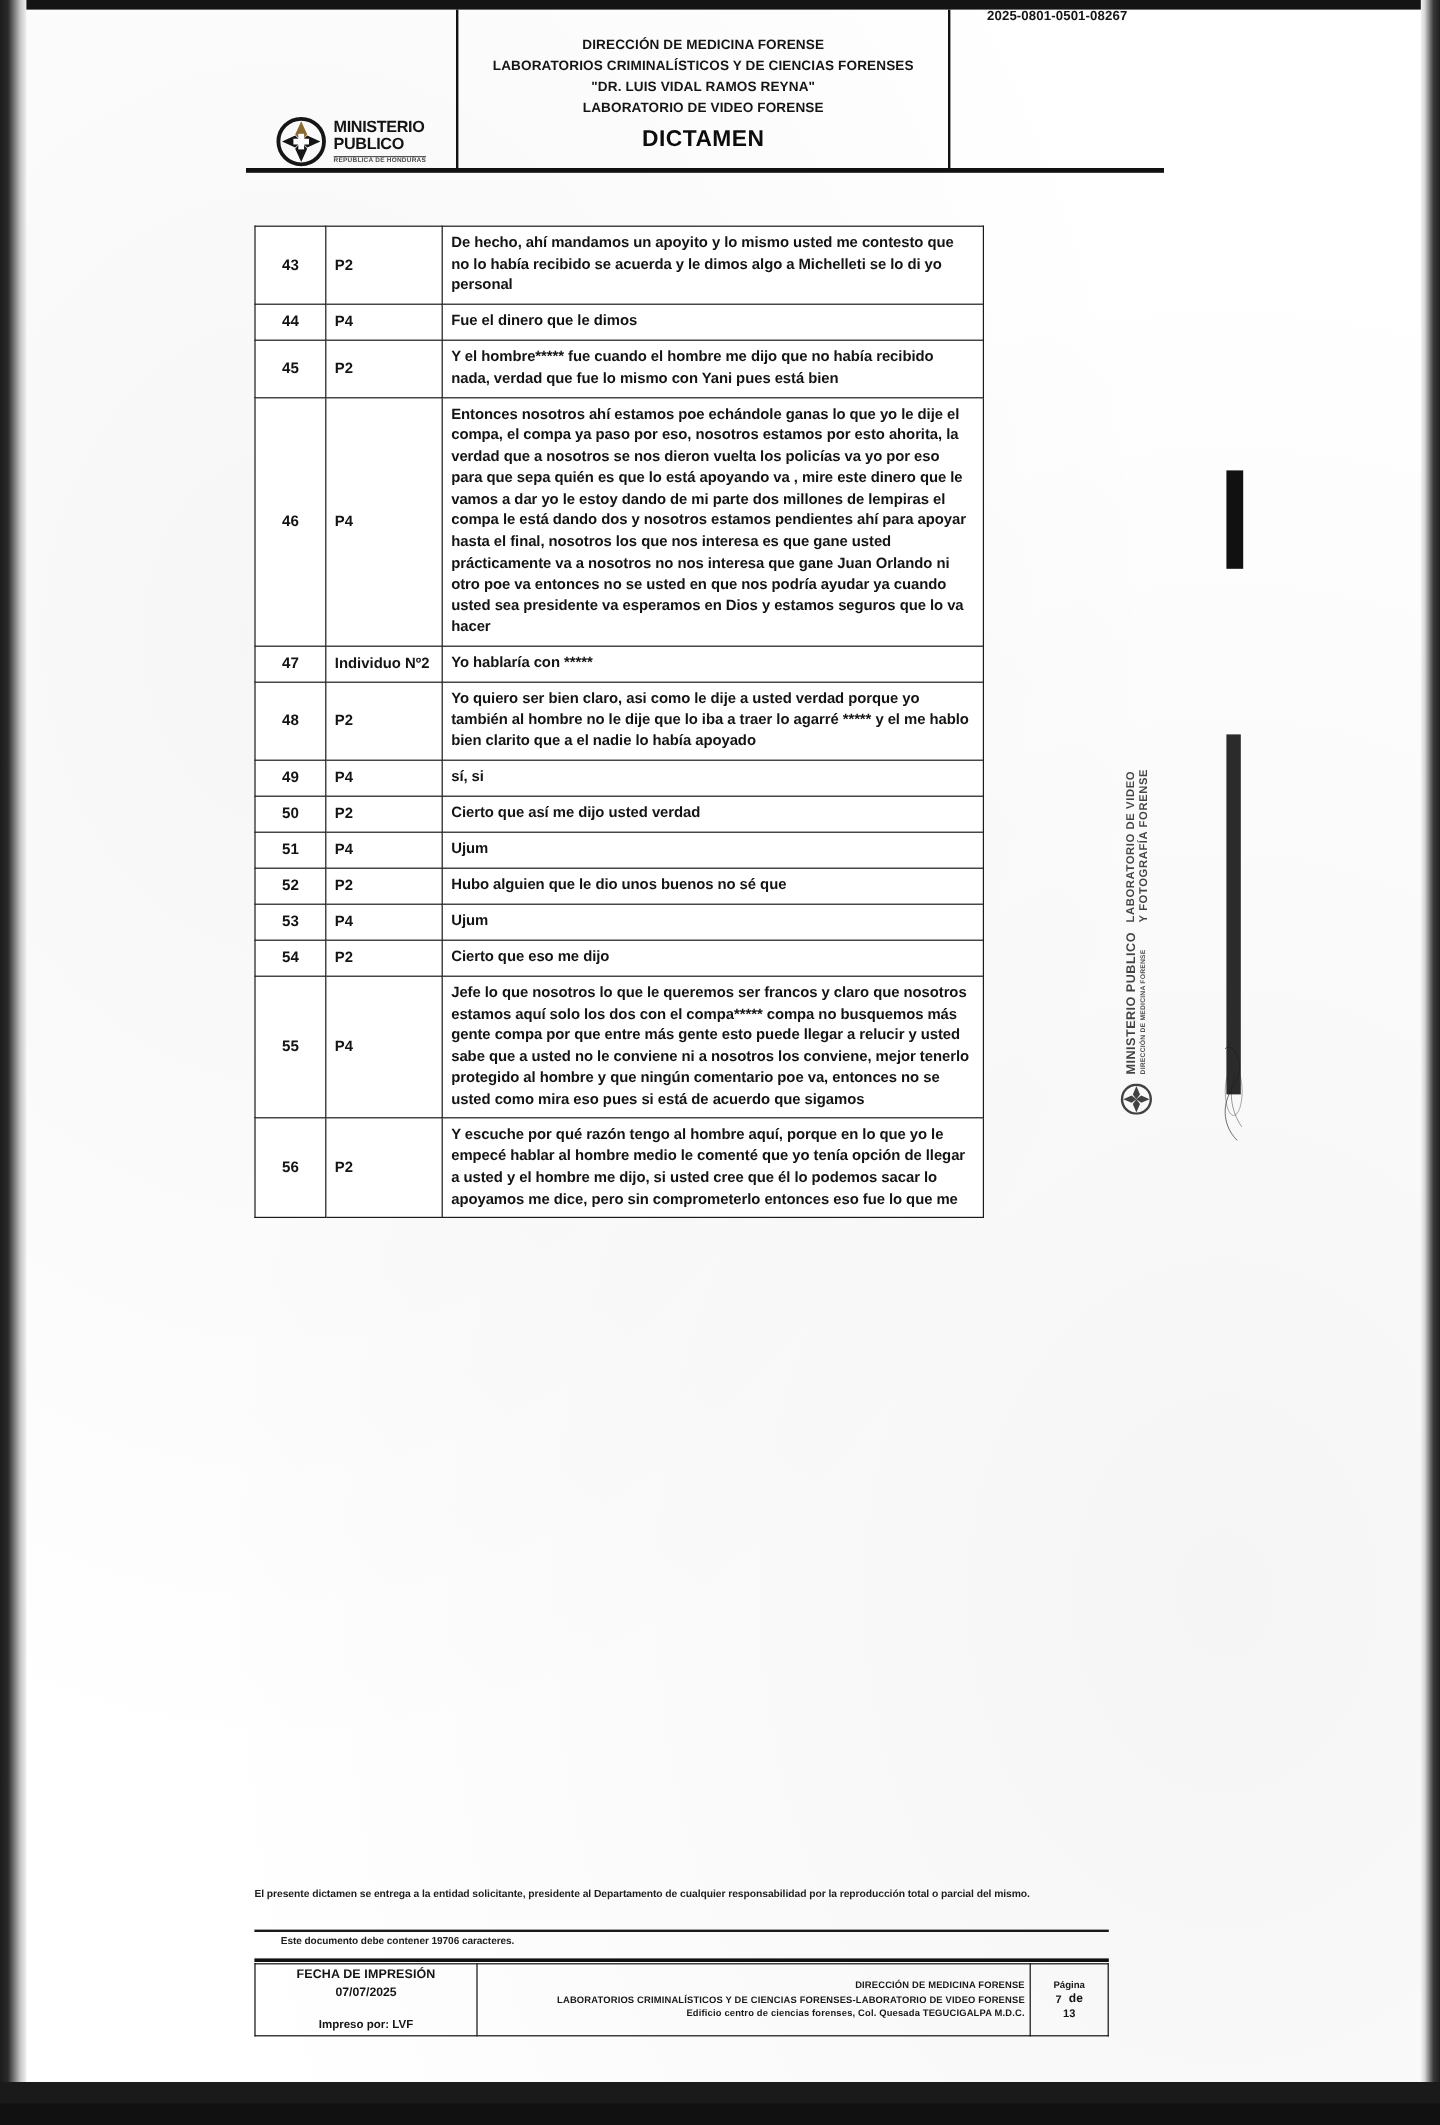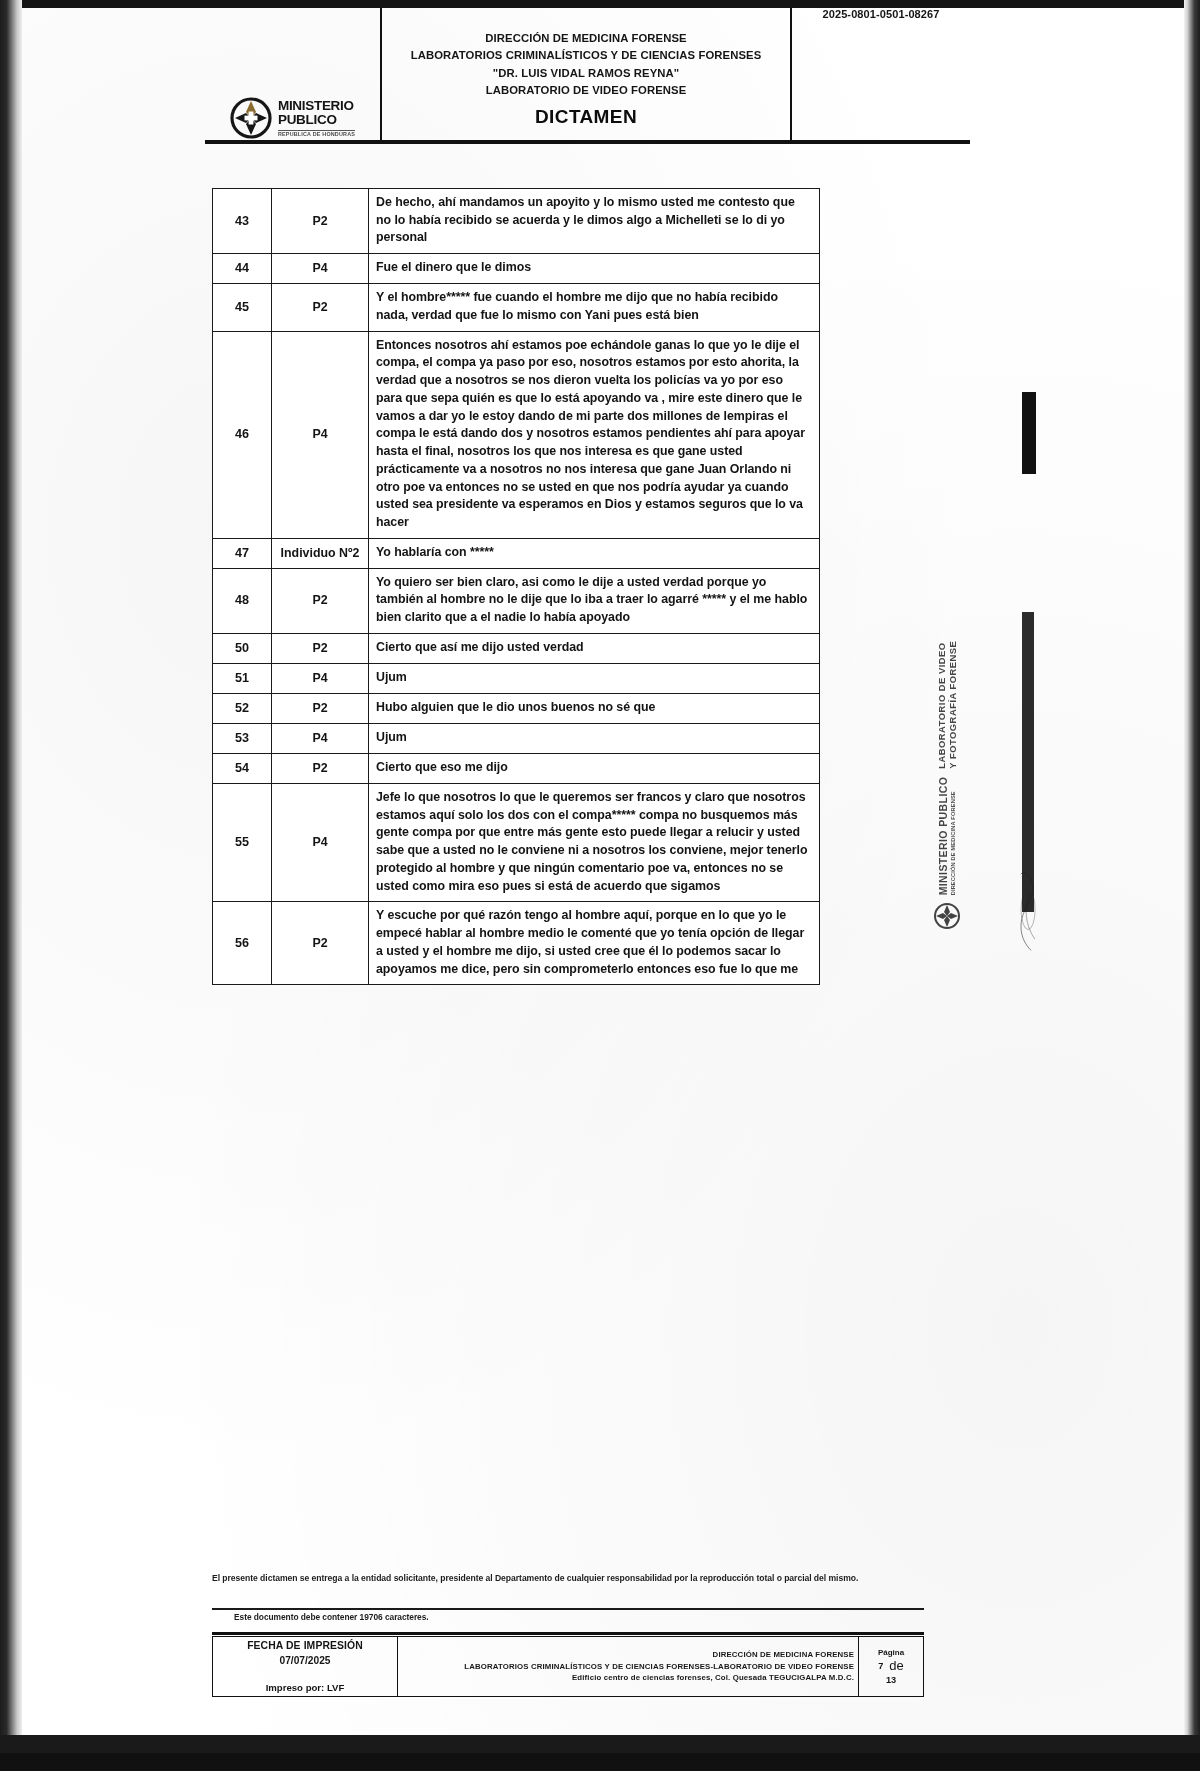--- a/index.html
+++ b/index.html
@@ -52,21 +52,21 @@
     border:1.6px solid #111;border-collapse:collapse;background:#fff;
   }
   .tbl td{
     border:1.4px solid #1a1a1a;
     font-size:12.4px;color:#141414;
     padding:5px 7px 6px 7px;
     line-height:1.43;
     vertical-align:middle;
   }
   td.c-num{width:44px;text-align:center;font-weight:bold;font-size:12.6px;}
-  td.c-spk{width:82px;text-align:center;font-weight:bold;font-size:12.4px;line-height:1.3;}
+  td.c-spk{width:82px;text-align:left;font-weight:bold;font-size:12.4px;line-height:1.3;}
   td.c-txt{font-weight:bold;letter-spacing:-0.05px;}
 
   
   .stamp{
     position:absolute;left:933px;top:615px;width:92px;height:340px;
     opacity:.82;
   }
   .stamp-inner{
     position:absolute;left:-124px;top:124px;width:340px;height:92px;
     transform:rotate(-90deg);
@@ -104,21 +104,21 @@
   .ft-left{width:176px;text-align:center;}
   .ft-l1{font-size:10.4px;font-weight:bold;color:#151515;letter-spacing:0.1px;}
   .ft-l2{font-size:10.2px;font-weight:bold;color:#151515;margin-top:4px;}
   .ft-l3{font-size:9.6px;font-weight:bold;color:#151515;margin-top:16px;}
   .ft-mid{text-align:right;padding-right:8px;}
   .ft-m1{font-size:7.8px;font-weight:bold;color:#181818;letter-spacing:0.15px;line-height:1.5;}
   .ft-page{width:56px;text-align:center;}
   .ft-ptitle{font-size:8px;font-weight:bold;color:#181818;}
   .ft-prow{display:flex;align-items:center;justify-content:center;gap:6px;margin-top:1px;}
   .ft-pnum{font-size:9.2px;font-weight:bold;color:#151515;}
-  .ft-pof{font-size:13px;font-weight:normal;color:#151515;}
+  .ft-pof{font-size:10px;font-weight:bold;color:#151515;}
   .ft-ptot{font-size:9.2px;font-weight:bold;color:#151515;margin-top:2px;}
 </style>
 </head>
 <body>
 
 <div class="page">
 
   <div class="band-top"></div>
   <div class="edge-left"></div>
   <div class="edge-right"></div>
@@ -183,20 +183,25 @@
         </tr>
         <tr>
           <td class="c-num">47</td>
           <td class="c-spk">Individuo Nº2</td>
           <td class="c-txt">Yo hablaría con *****</td>
         </tr>
         <tr>
           <td class="c-num">48</td>
           <td class="c-spk">P2</td>
           <td class="c-txt">Yo quiero ser bien claro, asi como le dije a usted verdad porque yo también al hombre no le dije que lo iba a traer lo agarré ***** y el me hablo bien clarito que a el nadie lo había apoyado</td>
+        </tr>
+        <tr>
+          <td class="c-num">49</td>
+          <td class="c-spk">P4</td>
+          <td class="c-txt">sí, si</td>
         </tr>
         <tr>
           <td class="c-num">50</td>
           <td class="c-spk">P2</td>
           <td class="c-txt">Cierto que así me dijo usted verdad</td>
         </tr>
         <tr>
           <td class="c-num">51</td>
           <td class="c-spk">P4</td>
           <td class="c-txt">Ujum</td>

